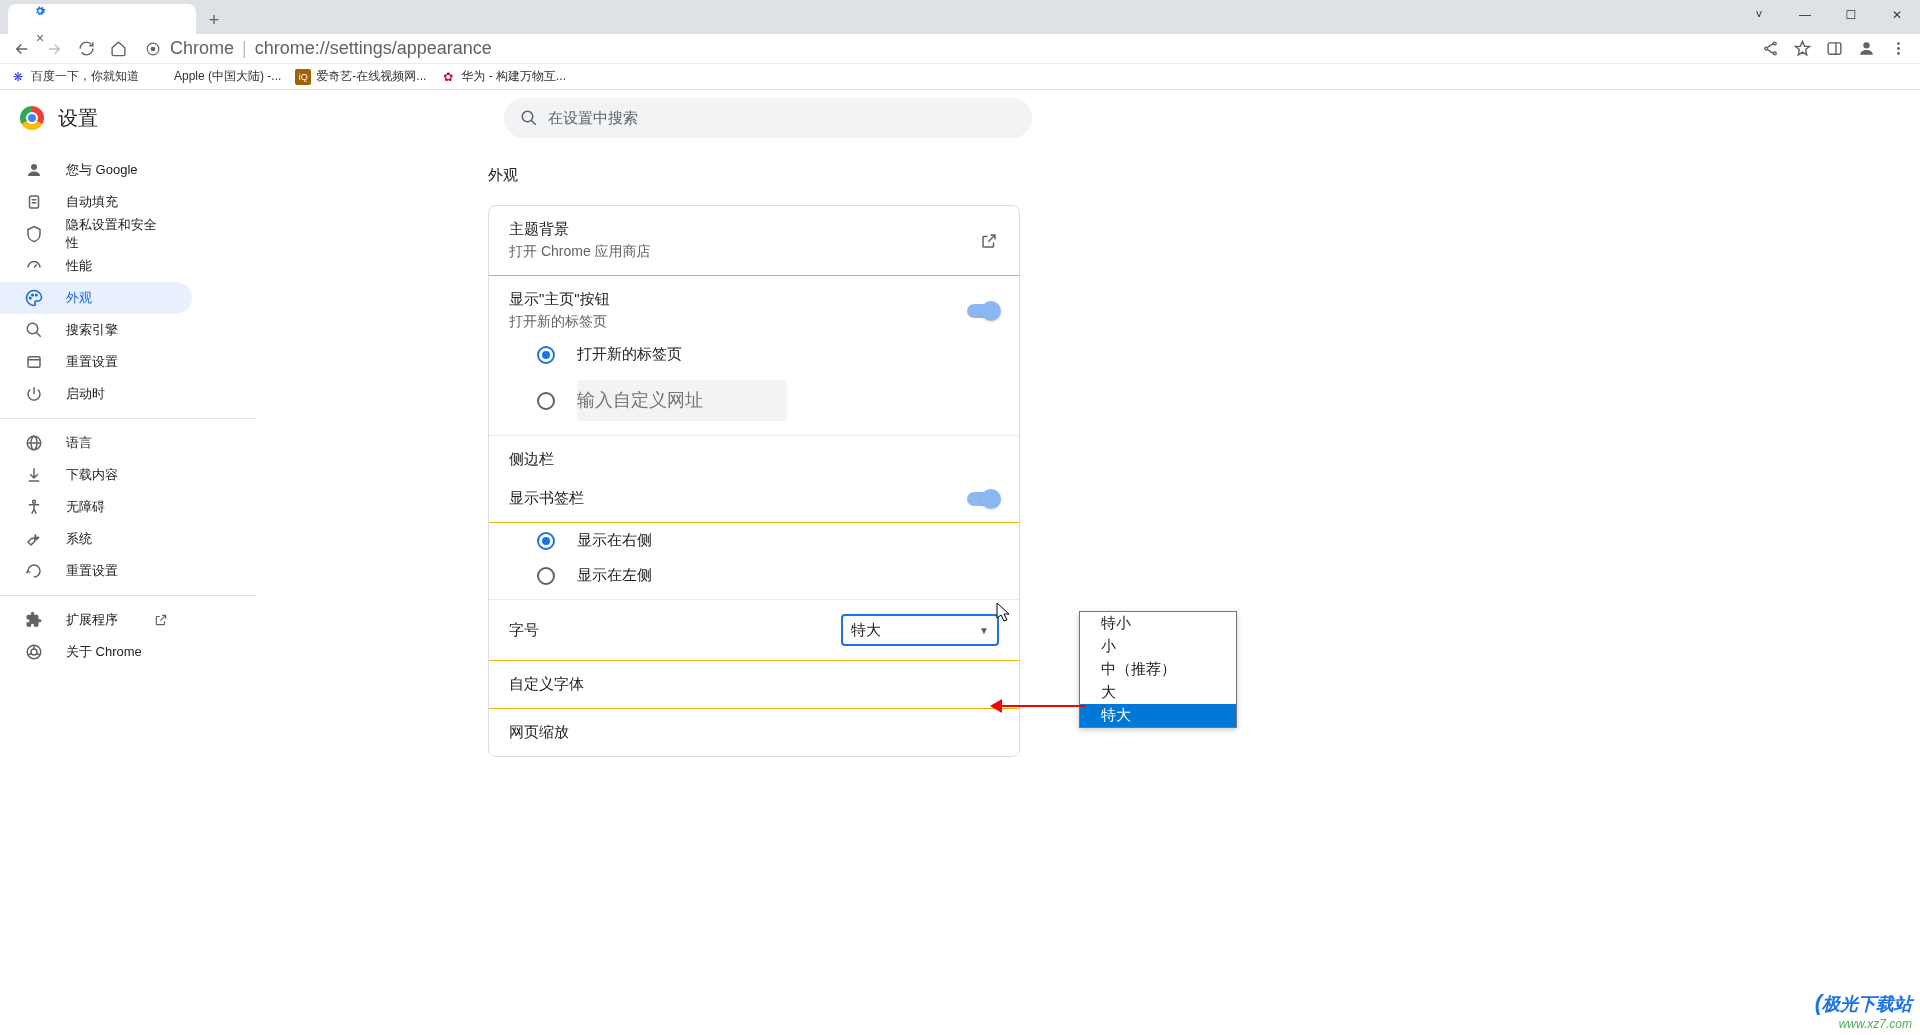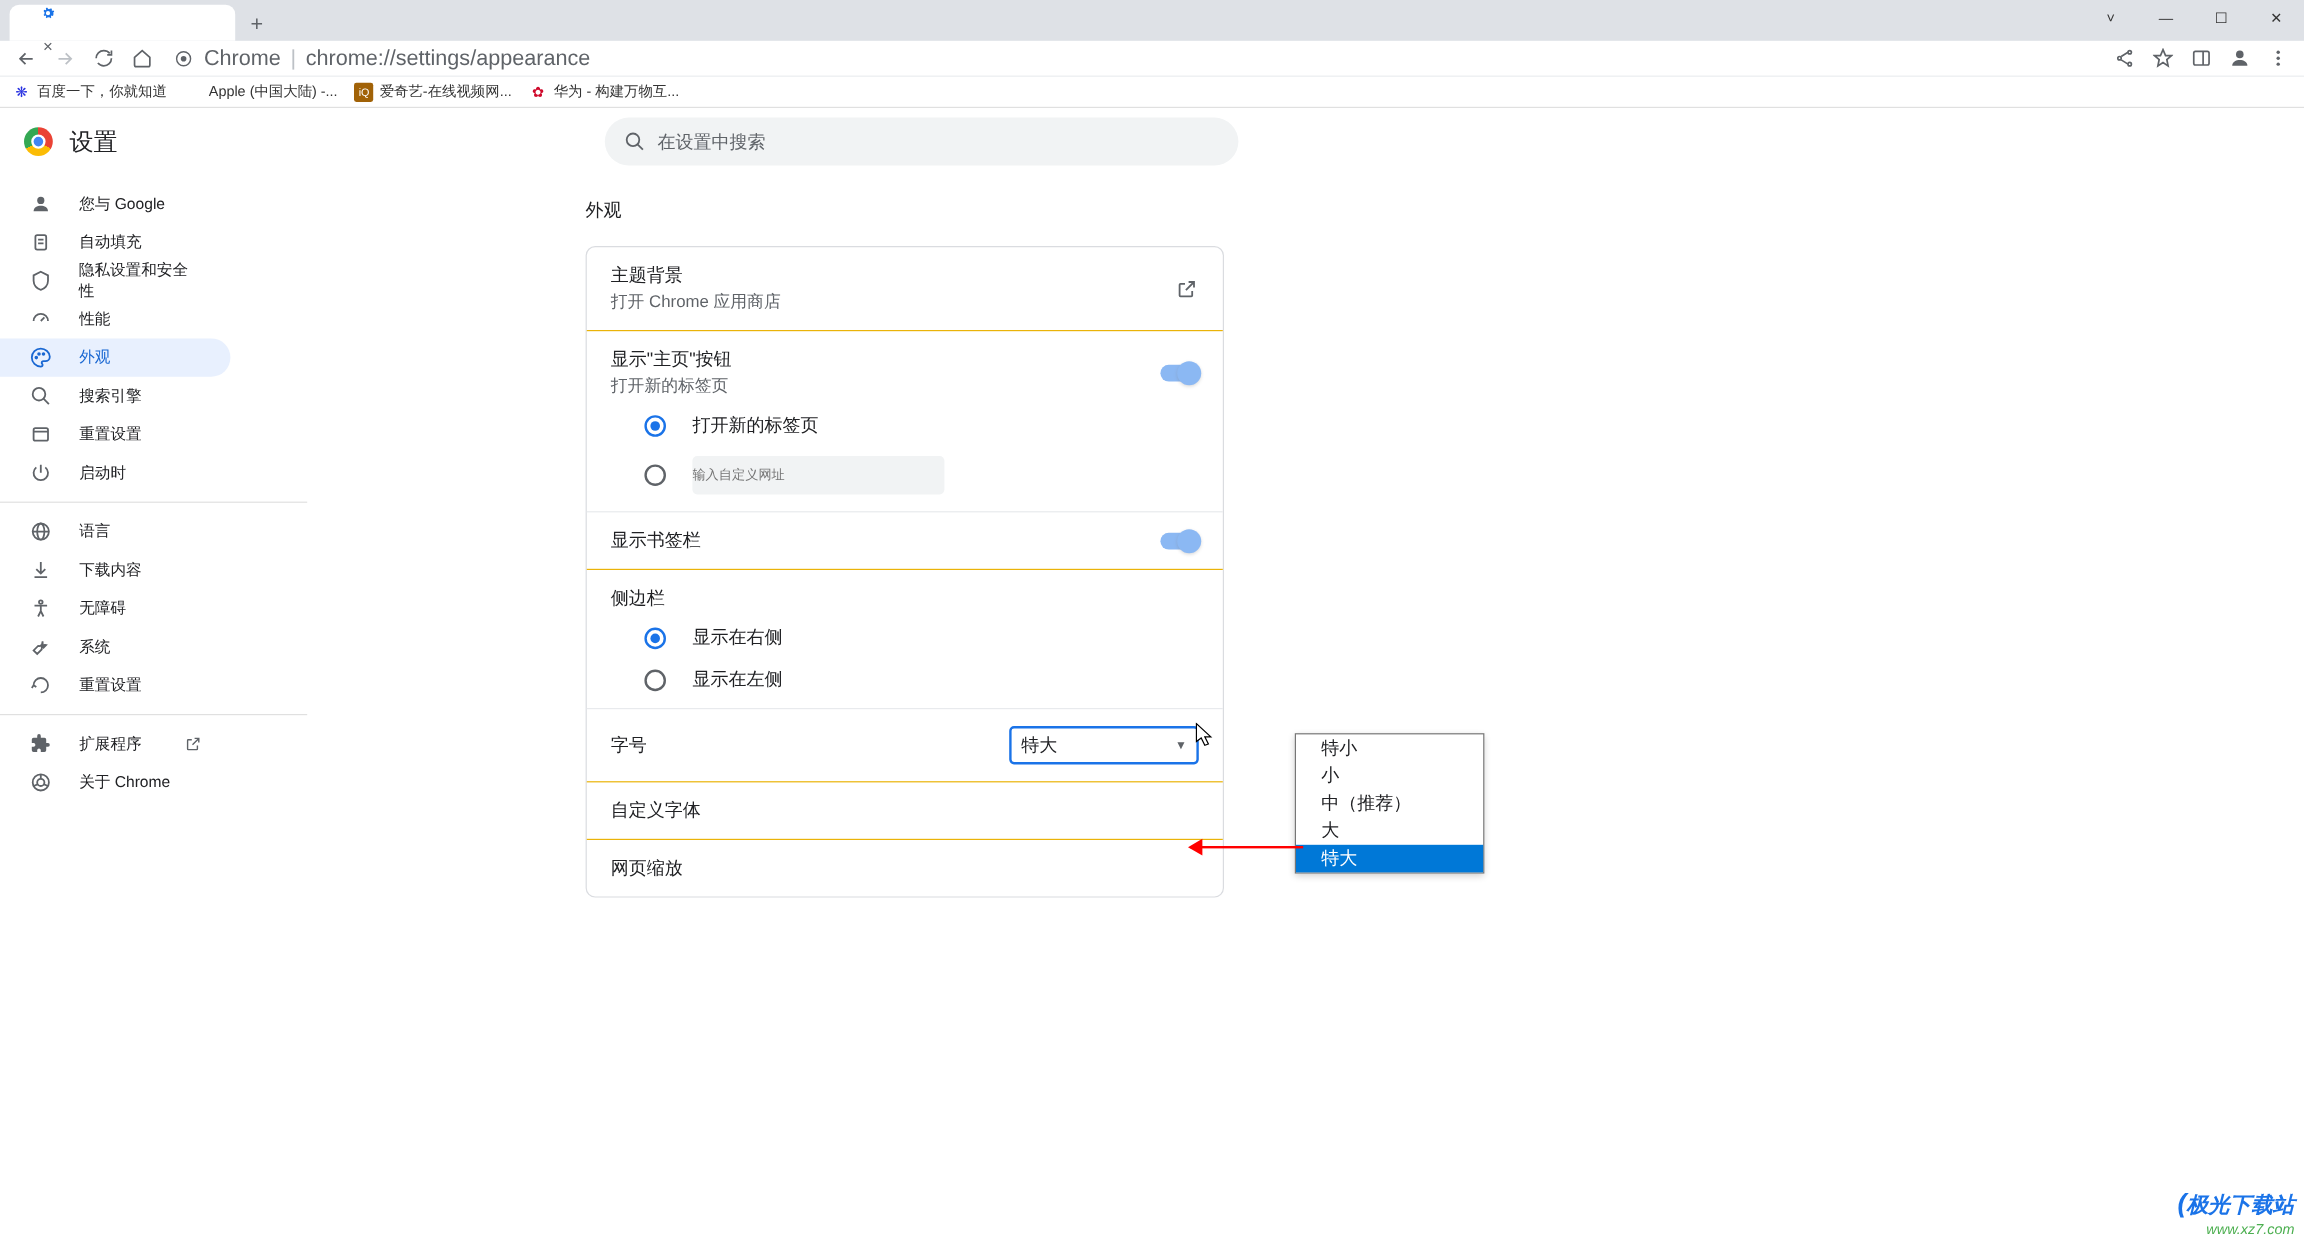--- a/index.html
+++ b/index.html
@@ -60,21 +60,21 @@
 
 .toggle { width: 32px; height: 14px; background: #1a73e8; border-radius: 7px; position: relative; opacity: 0.5; }
 .toggle::after { content:""; position:absolute; right:-2px; top:-3px; width:20px; height:20px; border-radius:50%; background:#1a73e8; box-shadow: 0 1px 3px rgba(0,0,0,0.3); }
 
 .radio-group { padding: 8px 20px 14px 48px; display: flex; flex-direction: column; gap: 16px; border-bottom: 1px solid #e8eaed; }
 .radio-row { display: flex; align-items: center; gap: 22px; }
 .radio { width: 18px; height: 18px; border: 2px solid #5f6368; border-radius: 50%; position: relative; cursor: pointer; }
 .radio.checked { border-color: #1a73e8; }
 .radio.checked::after { content:""; position:absolute; inset:3px; background:#1a73e8; border-radius:50%; }
 .radio-label { font-size: 15px; }
-.url-input { background: #f1f3f4; border: none; padding: 10px 0; width: 210px; font-size: 11px; color: #5f6368; border-radius: 4px; }
+.url-input { background: #f1f3f4; border: none; padding: 10px 0; width: 210px; font-size: 18px; color: #5f6368; border-radius: 4px; }
 
 .select-box { width: 158px; height: 32px; border: 2px solid #1a73e8; border-radius: 4px; display: flex; align-items: center; padding: 0 8px; font-size: 15px; color: #202124; position: relative; cursor: pointer; }
 .select-box .arrow { margin-left: auto; font-size: 10px; color: #5f6368; }
 
 .dropdown { position: absolute; top: 611px; left: 1079px; width: 158px; background: #fff; border: 1px solid #767676; box-shadow: 0 2px 6px rgba(0,0,0,0.2); z-index: 100; }
 .dropdown-item { padding: 2px 21px; font-size: 15px; cursor: pointer; }
 .dropdown-item.highlighted { background: #0078d7; color: #fff; }
 
 .cursor { position: absolute; top: 602px; left: 996px; font-size: 16px; z-index: 200; pointer-events: none; }
 .arrow-annotation { position: absolute; top: 696px; left: 992px; width: 100px; height: 20px; z-index: 150; }
@@ -390,29 +390,29 @@
           <div class="radio-row">
             <div class="radio checked"></div>
             <span class="radio-label">打开新的标签页</span>
           </div>
           <div class="radio-row">
             <div class="radio"></div>
             <input class="url-input" placeholder="输入自定义网址" style="">
           </div>
         </div>
 
+        <div class="row" style="border-bottom:none;padding-bottom:6px">
+          <div class="row-title">侧边栏</div>
+        </div>
+
         <div class="row">
           <div class="row-title">显示书签栏</div>
           <div class="right">
               <div class="toggle"></div>
             </div>
-        </div>
-
-        <div class="row" style="border-bottom:none;padding-bottom:6px">
-          <div class="row-title">侧边栏</div>
         </div>
         <div class="radio-group">
           <div class="radio-row">
             <div class="radio checked"></div>
             <span class="radio-label">显示在右侧</span>
           </div>
           <div class="radio-row">
             <div class="radio"></div>
             <span class="radio-label">显示在左侧</span>
           </div>

